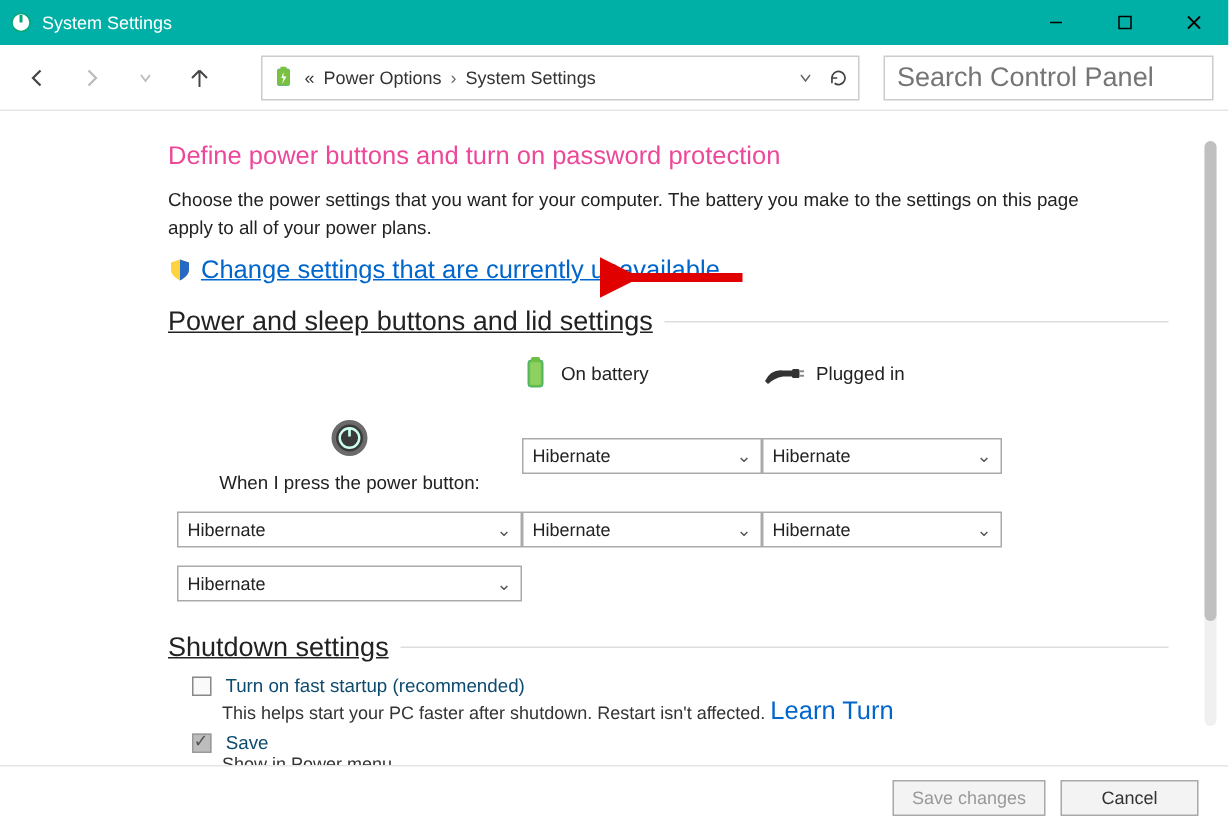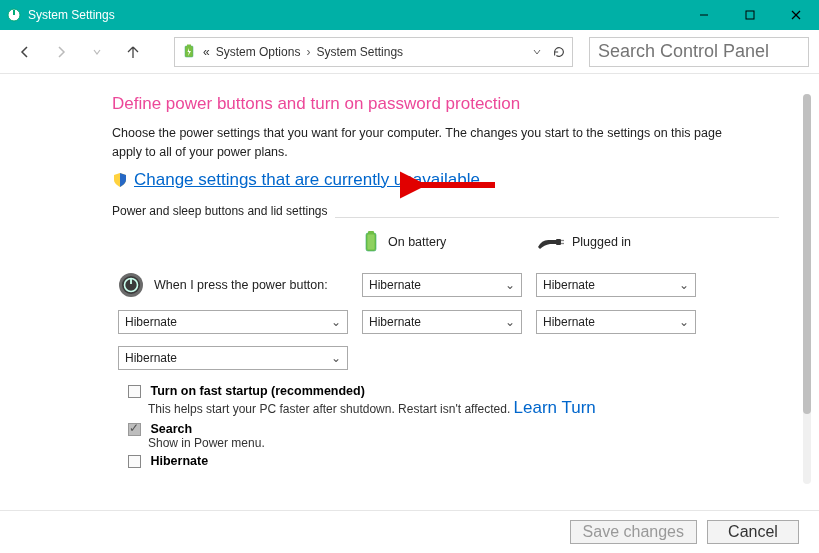--- a/index.html
+++ b/index.html
@@ -49,55 +49,54 @@
 
   h1.heading { color:#ec4899; font-weight:400; font-size:17px; margin-bottom:10px; }
   .intro { font-size:12.5px; line-height:1.5; margin-bottom:8px; max-width:610px; }
   .change-row { display:flex; align-items:center; gap:6px; margin-bottom:14px; }
   .shield { width:16px; height:16px; }
   a.link { color:#0066cc; text-decoration:underline; font-size:17px; }
 
   
   .arrow { position:absolute; left:400px; top:93px; pointer-events:none; }
 
-  .section-label { font-size:12px; margin: 8px 0 6px; display:flex; align-items:flex-end; }
+  .section-label { font-size:18px; margin: 8px 0 6px; display:flex; align-items:center;text-decoration:underline; }
   .section-label .rule { flex:1; height:1px; background:#ddd; margin-left:8px; }
 
   .grid {
     display:grid;
     grid-template-columns: 230px 160px 160px;
-    column-gap: 14px;
     align-items:center;
     margin-left: 6px;
   }
   .colhdr { display:flex; align-items:center; gap:8px; font-size:12.5px; justify-content:flex-start; padding:6px 0 12px; }
-  .optlabel { display:flex; align-items:center; gap:10px; padding:6px 0; }
+  .optlabel { display:flex; align-items:center; gap:10px; padding:6px 0;flex-direction:column; }
   .optlabel .icn { width:26px; height:26px; }
 
   .selectbox {
     height:24px; border:1px solid #aaa; background:#fff; display:flex; align-items:center;
     padding:0 6px; font-size:12px; justify-content:space-between; margin:6px 0;
   }
   .selectbox .chev { color:#555; }
 
   .shutdown { margin-top:8px; margin-left:6px; }
   .sd-item { margin: 4px 0 2px 10px; font-size:12.5px; }
   .sd-item .cb { display:inline-block; width:13px; height:13px; border:1px solid #888; vertical-align:middle; margin-right:6px; background:#fafafa; position:relative; }
   .sd-item .cb.checked { background:#bdbdbd; border-color:#999; }
   .sd-item .cb.checked::after { content:"✓"; position:absolute; left:0; top:-3px; font-size:12px; color:#555; }
-  .sd-item .title { font-weight:700; color:#000000; }
+  .sd-item .title { font-weight:400; color:#0c4a6e; }
   .sd-item .desc { margin-left:20px; color:#333; font-size:12px; }
 
   
   .footer {
     height: 43px; border-top:1px solid #e6e6e6; display:flex; align-items:center;
     justify-content:flex-end; padding: 0 20px; gap:10px;
   }
   .btn {
-    height:24px; min-width:92px; border:1px solid #aaa; background:#f3f3f3; font-size:16px;
+    height:24px; min-width:92px; border:1px solid #aaa; background:#f3f3f3; font-size:12px;
     display:flex; align-items:center; justify-content:center; padding:0 12px; color:#333;
   }
   .btn.disabled { color:#999; }
 
 </style>
 </head>
 <body>
 
 <div class="titlebar">
   <svg class="app-icon" viewBox="0 0 16 16">
@@ -146,21 +145,21 @@
       </svg>
   </div>
 
   <div class="addrbox">
     <svg width="16" height="16" viewBox="0 0 16 16">
       <rect x="4" y="2" width="8" height="11" rx="1" fill="#7ac142" stroke="#4a8" stroke-width="0.5"></rect>
       <rect x="6" y="0.5" width="4" height="2" fill="#7ac142"></rect>
       <path d="M8 4 L6.5 8 L8 8 L7 12 L10 7 L8 7 Z" fill="#fff"></path>
     </svg>
     <span>«</span>
-    <span>System Options</span>
+    <span>Power Options</span>
     <span class="crumb-sep">›</span>
     <span>System Settings</span>
     <div class="dd">
       <svg width="10" height="10" viewBox="0 0 10 10">
           <path d="M2 3 L5 7 L8 3" fill="none" stroke="#666" stroke-width="1"></path>
         </svg>
       <svg width="14" height="14" viewBox="0 0 16 16">
           <path d="M3 8a5 5 0 1 1 2 4" fill="none" stroke="#444" stroke-width="1.3"></path>
           <path d="M3 12 L3 8 L7 8" fill="none" stroke="#444" stroke-width="1.3"></path>
         </svg>
@@ -173,21 +172,21 @@
         <circle cx="7" cy="7" r="4.5" fill="none" stroke="#555" stroke-width="1.3"></circle>
         <line x1="11" y1="11" x2="14" y2="14" stroke="#555" stroke-width="1.3"></line>
       </svg>
   </div>
 </div>
 
 <div class="content-wrap">
   <div class="content">
 
     <h1 class="heading">Define power buttons and turn on password protection</h1>
-    <p class="intro">Choose the power settings that you want for your computer. The changes you start to the settings on this page apply to all of your power plans.</p>
+    <p class="intro">Choose the power settings that you want for your computer. The battery you make to the settings on this page apply to all of your power plans.</p>
 
     <div class="change-row">
       <svg class="shield" viewBox="0 0 16 16">
         <path d="M8 1 L14 3 V8 C14 12 8 15 8 15 C8 15 2 12 2 8 V3 Z" fill="#ffd23f"></path>
         <path d="M8 1 L14 3 V8 C14 12 8 15 8 15 V1 Z" fill="#2668c5"></path>
       </svg>
       <a href="#" class="link">Change settings that are currently unavailable</a>
     </div>
 
     <svg class="arrow" width="100" height="36" viewBox="0 0 100 36">
@@ -254,33 +253,37 @@
       <div class="selectbox">
         <span>Hibernate</span>
         <span class="chev">⌄</span>
       </div>
       <div class="selectbox">
         <span>Hibernate</span>
         <span class="chev">⌄</span>
       </div>
     </div>
 
+    <div class="section-label" style="margin-top:14px">
+      <span>Shutdown settings</span>
+        <div class="rule"></div>
+    </div>
 
     <div class="shutdown">
       <div class="sd-item">
         <span class="cb"></span>
         <span class="title">Turn on fast startup (recommended)</span>
         <div class="desc">
           <span>This helps start your PC faster after shutdown. Restart isn't affected.</span>
           <a href="#" class="link" style="text-decoration:none">Learn Turn</a>
         </div>
       </div>
       <div class="sd-item">
         <span class="cb checked"></span>
-        <span class="title">Search</span>
+        <span class="title">Save</span>
         <div class="desc">Show in Power menu.</div>
       </div>
       <div class="sd-item">
         <span class="cb"></span>
         <span class="title">Hibernate</span>
       </div>
     </div>
 
   </div>
 

